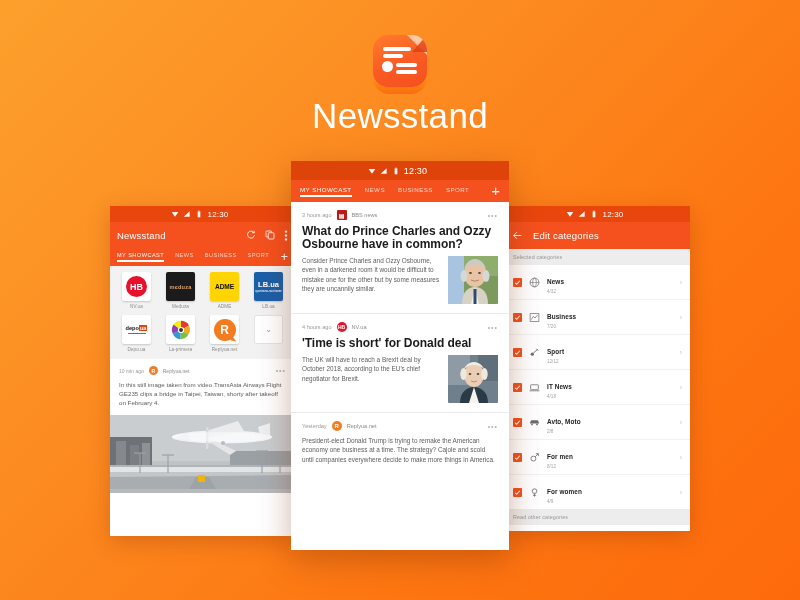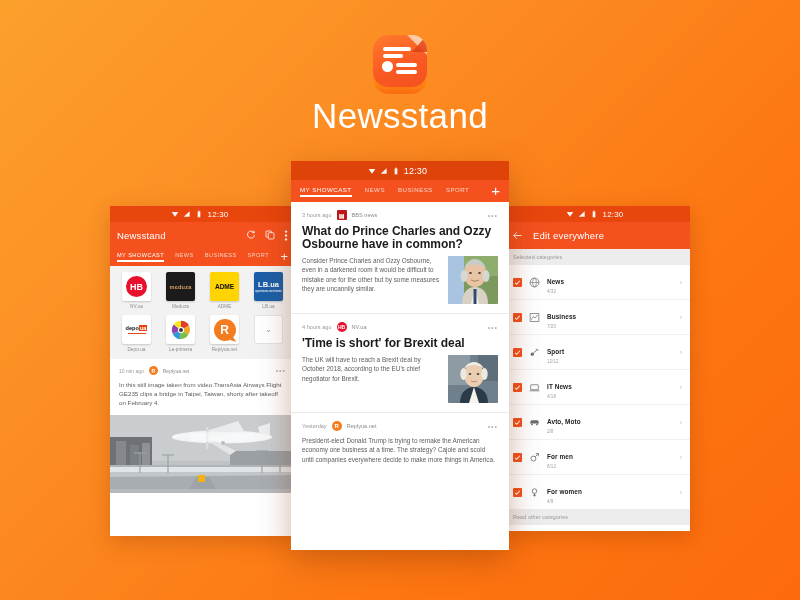--- a/index.html
+++ b/index.html
@@ -313,21 +313,21 @@
       </svg>
     <span class="sb-time">12:30</span>
   </div>
 
   <div class="appbar" style="height:27px">
     <span class="appbar-back">
       <svg width="11" height="11" viewBox="0 0 20 20">
           <line x1="3" y1="10" x2="17" y2="10" stroke="#fff" stroke-width="1.6"></line>
           <polyline points="9,4 3,10 9,16" fill="none" stroke="#fff" stroke-width="1.6"></polyline>
         </svg>
-      <span class="at">Edit everywhere</span>
+      <span class="at">Edit categories</span>
     </span>
   </div>
 
   <div class="sect-head">Selected categories</div>
 
   <div>
     <div class="cat-row">
       <span class="cbx">
           <svg width="7" height="7" viewBox="0 0 12 12">
             <polyline points="2,6.5 4.6,9 10,3" fill="none" stroke="#fff" stroke-width="1.8"></polyline>
@@ -503,21 +503,21 @@
   </div>
   <div class="sep"></div>
 
   <div class="card" style="padding:8px 11px 9px">
     <div class="card-meta">
       <span class="meta-time" style="font-size:5.6px">4 hours ago</span>
       <span class="meta-logo ml-nv" style="width:10px;height:10px;font-size:5px">HB</span>
       <span class="meta-name" style="font-size:5.6px">NV.ua</span>
       <span class="meta-dots">•••</span>
     </div>
-    <div class="card-title lg">'Time is short' for Brexit deal</div>
+    <div class="card-title lg">'Time is short' for Donald deal</div>
     <div class="card-row" style="margin-top:5px">
       <div class="card-body" style="margin-top:0;font-size:6.4px;line-height:9.4px">The UK will have to reach a Brexit deal by October 2018, according to the EU's chief negotiator for Brexit.</div>
       <svg class="thumb" viewBox="0 0 50 48" preserveAspectRatio="none">
         <rect width="50" height="48" fill="#6F7F8C"></rect>
         <rect x="0" y="0" width="22" height="30" fill="#8E9BA5"></rect>
         <rect x="30" y="0" width="20" height="26" fill="#5E6E7A"></rect>
         <ellipse cx="26" cy="20" rx="10" ry="12" fill="#EBCDB2"></ellipse>
         <path d="M15 19a11 12 0 0 1 22 0c1-12-23-12-22 0z" fill="#F0EDE4"></path>
         <ellipse cx="15.5" cy="19" rx="3.2" ry="6" fill="#EDE9DE"></ellipse>
         <ellipse cx="36.5" cy="19" rx="3.2" ry="6" fill="#EDE9DE"></ellipse>

